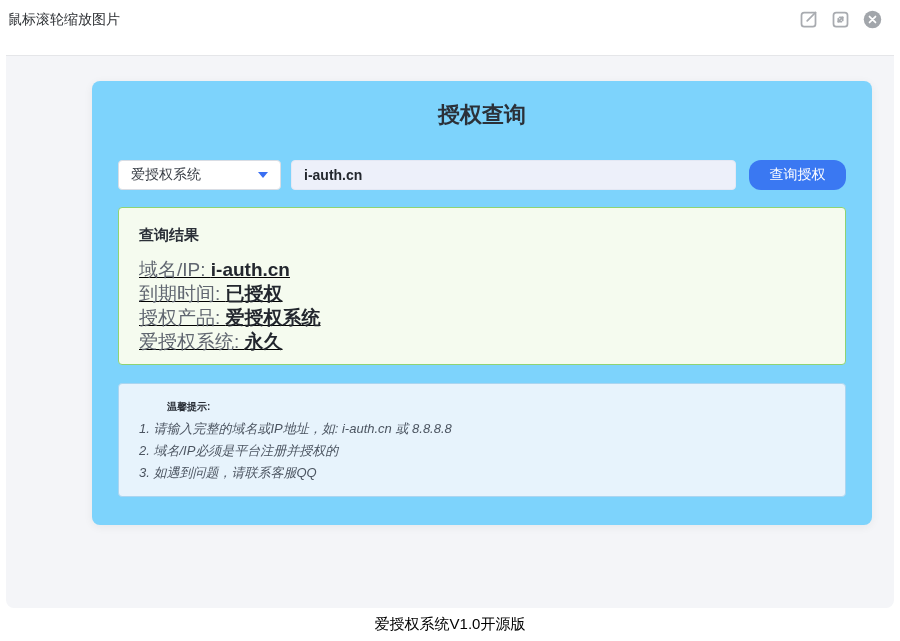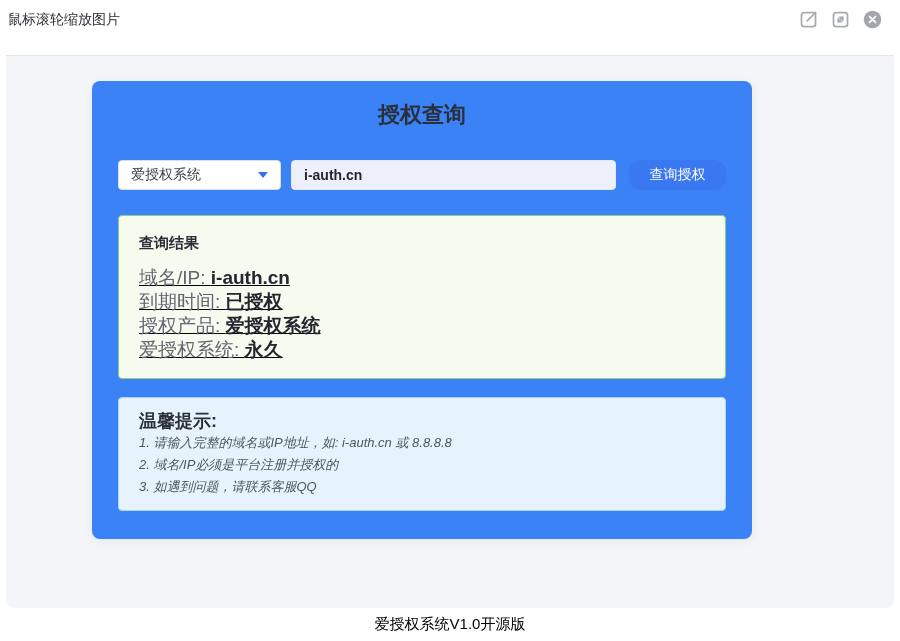--- a/index.html
+++ b/index.html
@@ -23,22 +23,22 @@
     position: relative;
     margin: 0 6px;
     height: 553px;
     background: var(--panel-bg, #f4f5f8);
     border-top: 1px solid #e5e6e9;
     border-radius: 0 0 8px 8px;
   }
   
   .card {
     position: absolute; left: 86px; top: 25px;
-    width: 660px;
-    background: #3b82f6;
+    width: 780px;
+    background: #7dd3fc;
     border-radius: 8px;
     box-shadow: 0 2px 10px rgba(0,0,0,.06);
     padding: 20px 26px 28px 26px;
   }
   .card-title {
     text-align: center;
     font-size: 22px; font-weight: bold; color: #2b3038;
     line-height: 28px;
   }
   
@@ -66,39 +66,39 @@
   .query-btn {
     width: 97px; height: 30px;
     border: none; border-radius: 12px;
     background: var(--primary, #3a78f2);
     color: #ffffff; font-size: 14px;
     font-family: "Liberation Sans", "DejaVu Sans", sans-serif;
     cursor: pointer;
   }
   
   .result-box {
-    margin-top: 25px;
+    margin-top: 17px;
     background: var(--success-bg, #f5fbef);
     border: 1px solid var(--success-border, #8ed373);
     border-radius: 4px;
-    padding: 17px 20px 16px 20px;
+    padding: 17px 20px 10px 20px;
   }
   .result-title { font-size: 15px; font-weight: bold; color: #2b3038; line-height: 20px; margin-bottom: 13px; }
   .result-row { font-size: 19px; line-height: 24px; text-decoration: underline; }
   .result-row .lbl { color: #606670; }
   .result-row .val { color: #23272e; font-weight: bold; }
   
   .tips-box {
     margin-top: 18px;
     background: var(--info-bg, #e7f3fc);
     border: 1px solid var(--info-border, #abd5f0);
     border-radius: 4px;
     padding: 12px 20px;
   }
-  .tips-title { font-size: 18px; font-weight: bold; color: #2b3038; line-height: 22px; }
+  .tips-title { font-size: 10px; font-weight: bold; color: #2b3038; line-height: 22px; margin-left: 28px; }
   .tip-line { font-size: 13px; color: #4c5561; line-height: 22px; font-style: italic; }
   
   .footer { text-align: center; margin-top: 7px; font-size: 15px; color: #000000; }
 </style>
 </head>
 <body>
 
 <div class="toolbar">
   <span class="toolbar-hint">鼠标滚轮缩放图片</span>
   <div class="toolbar-icons">

